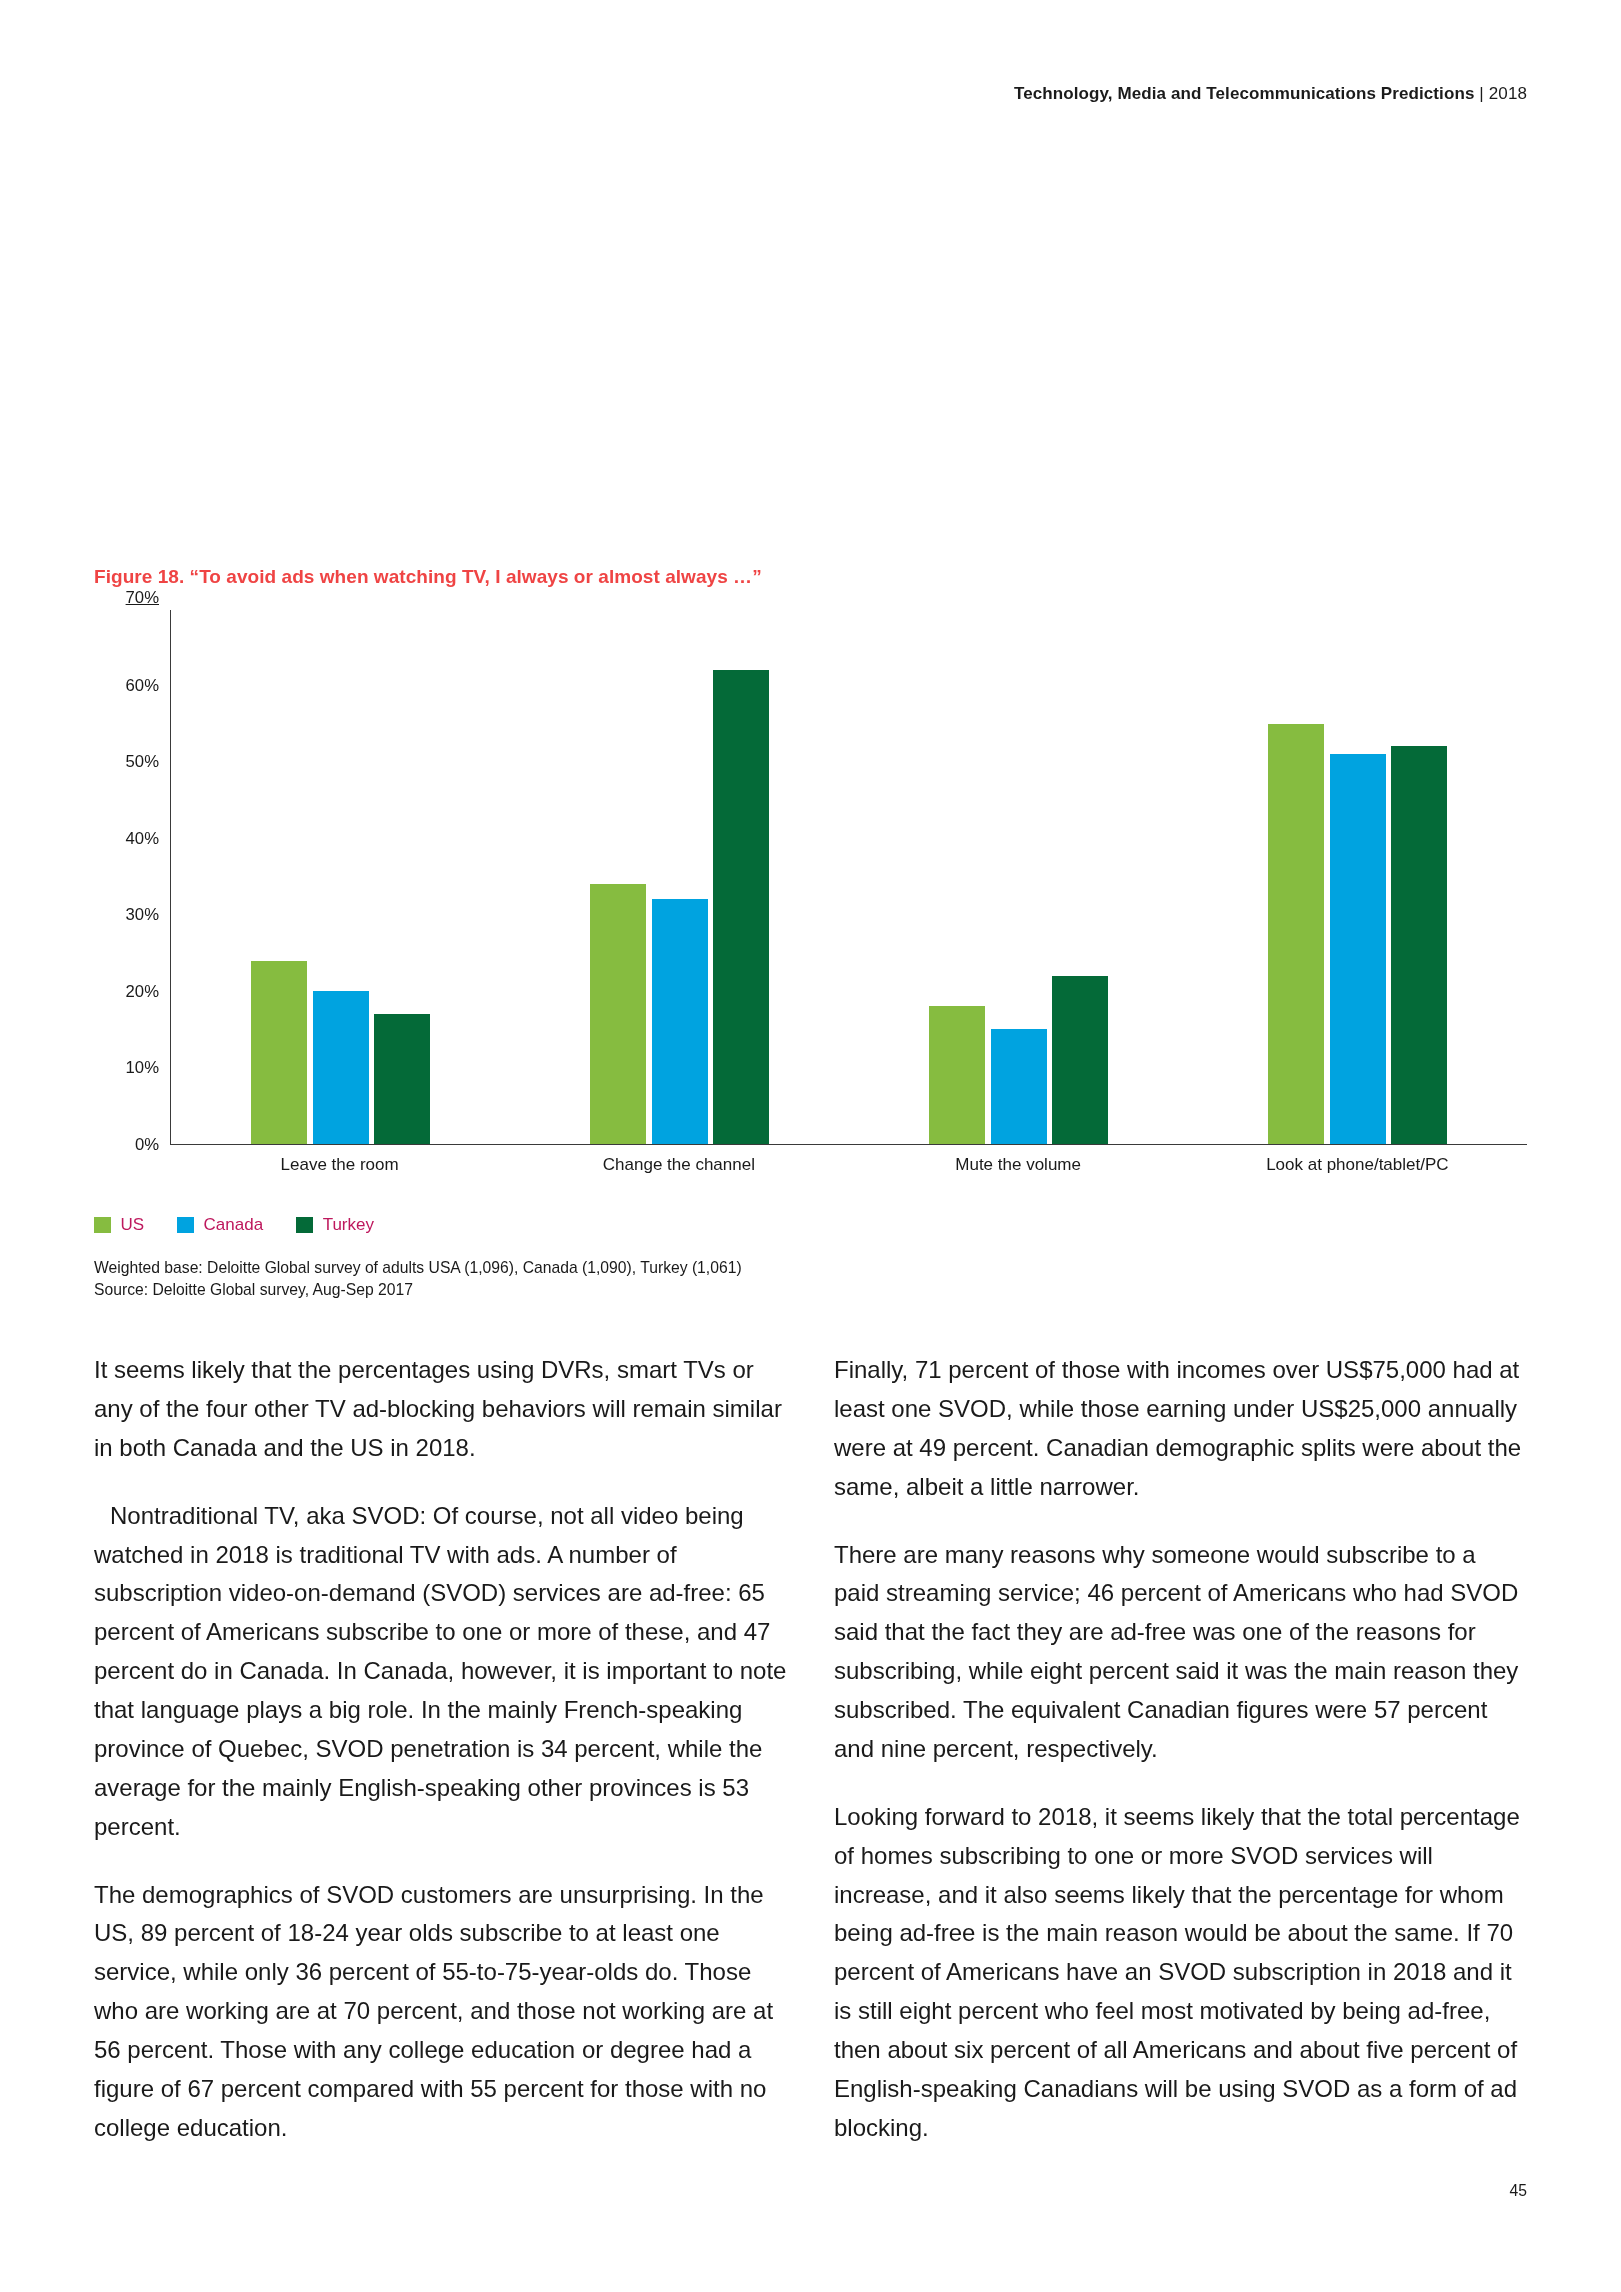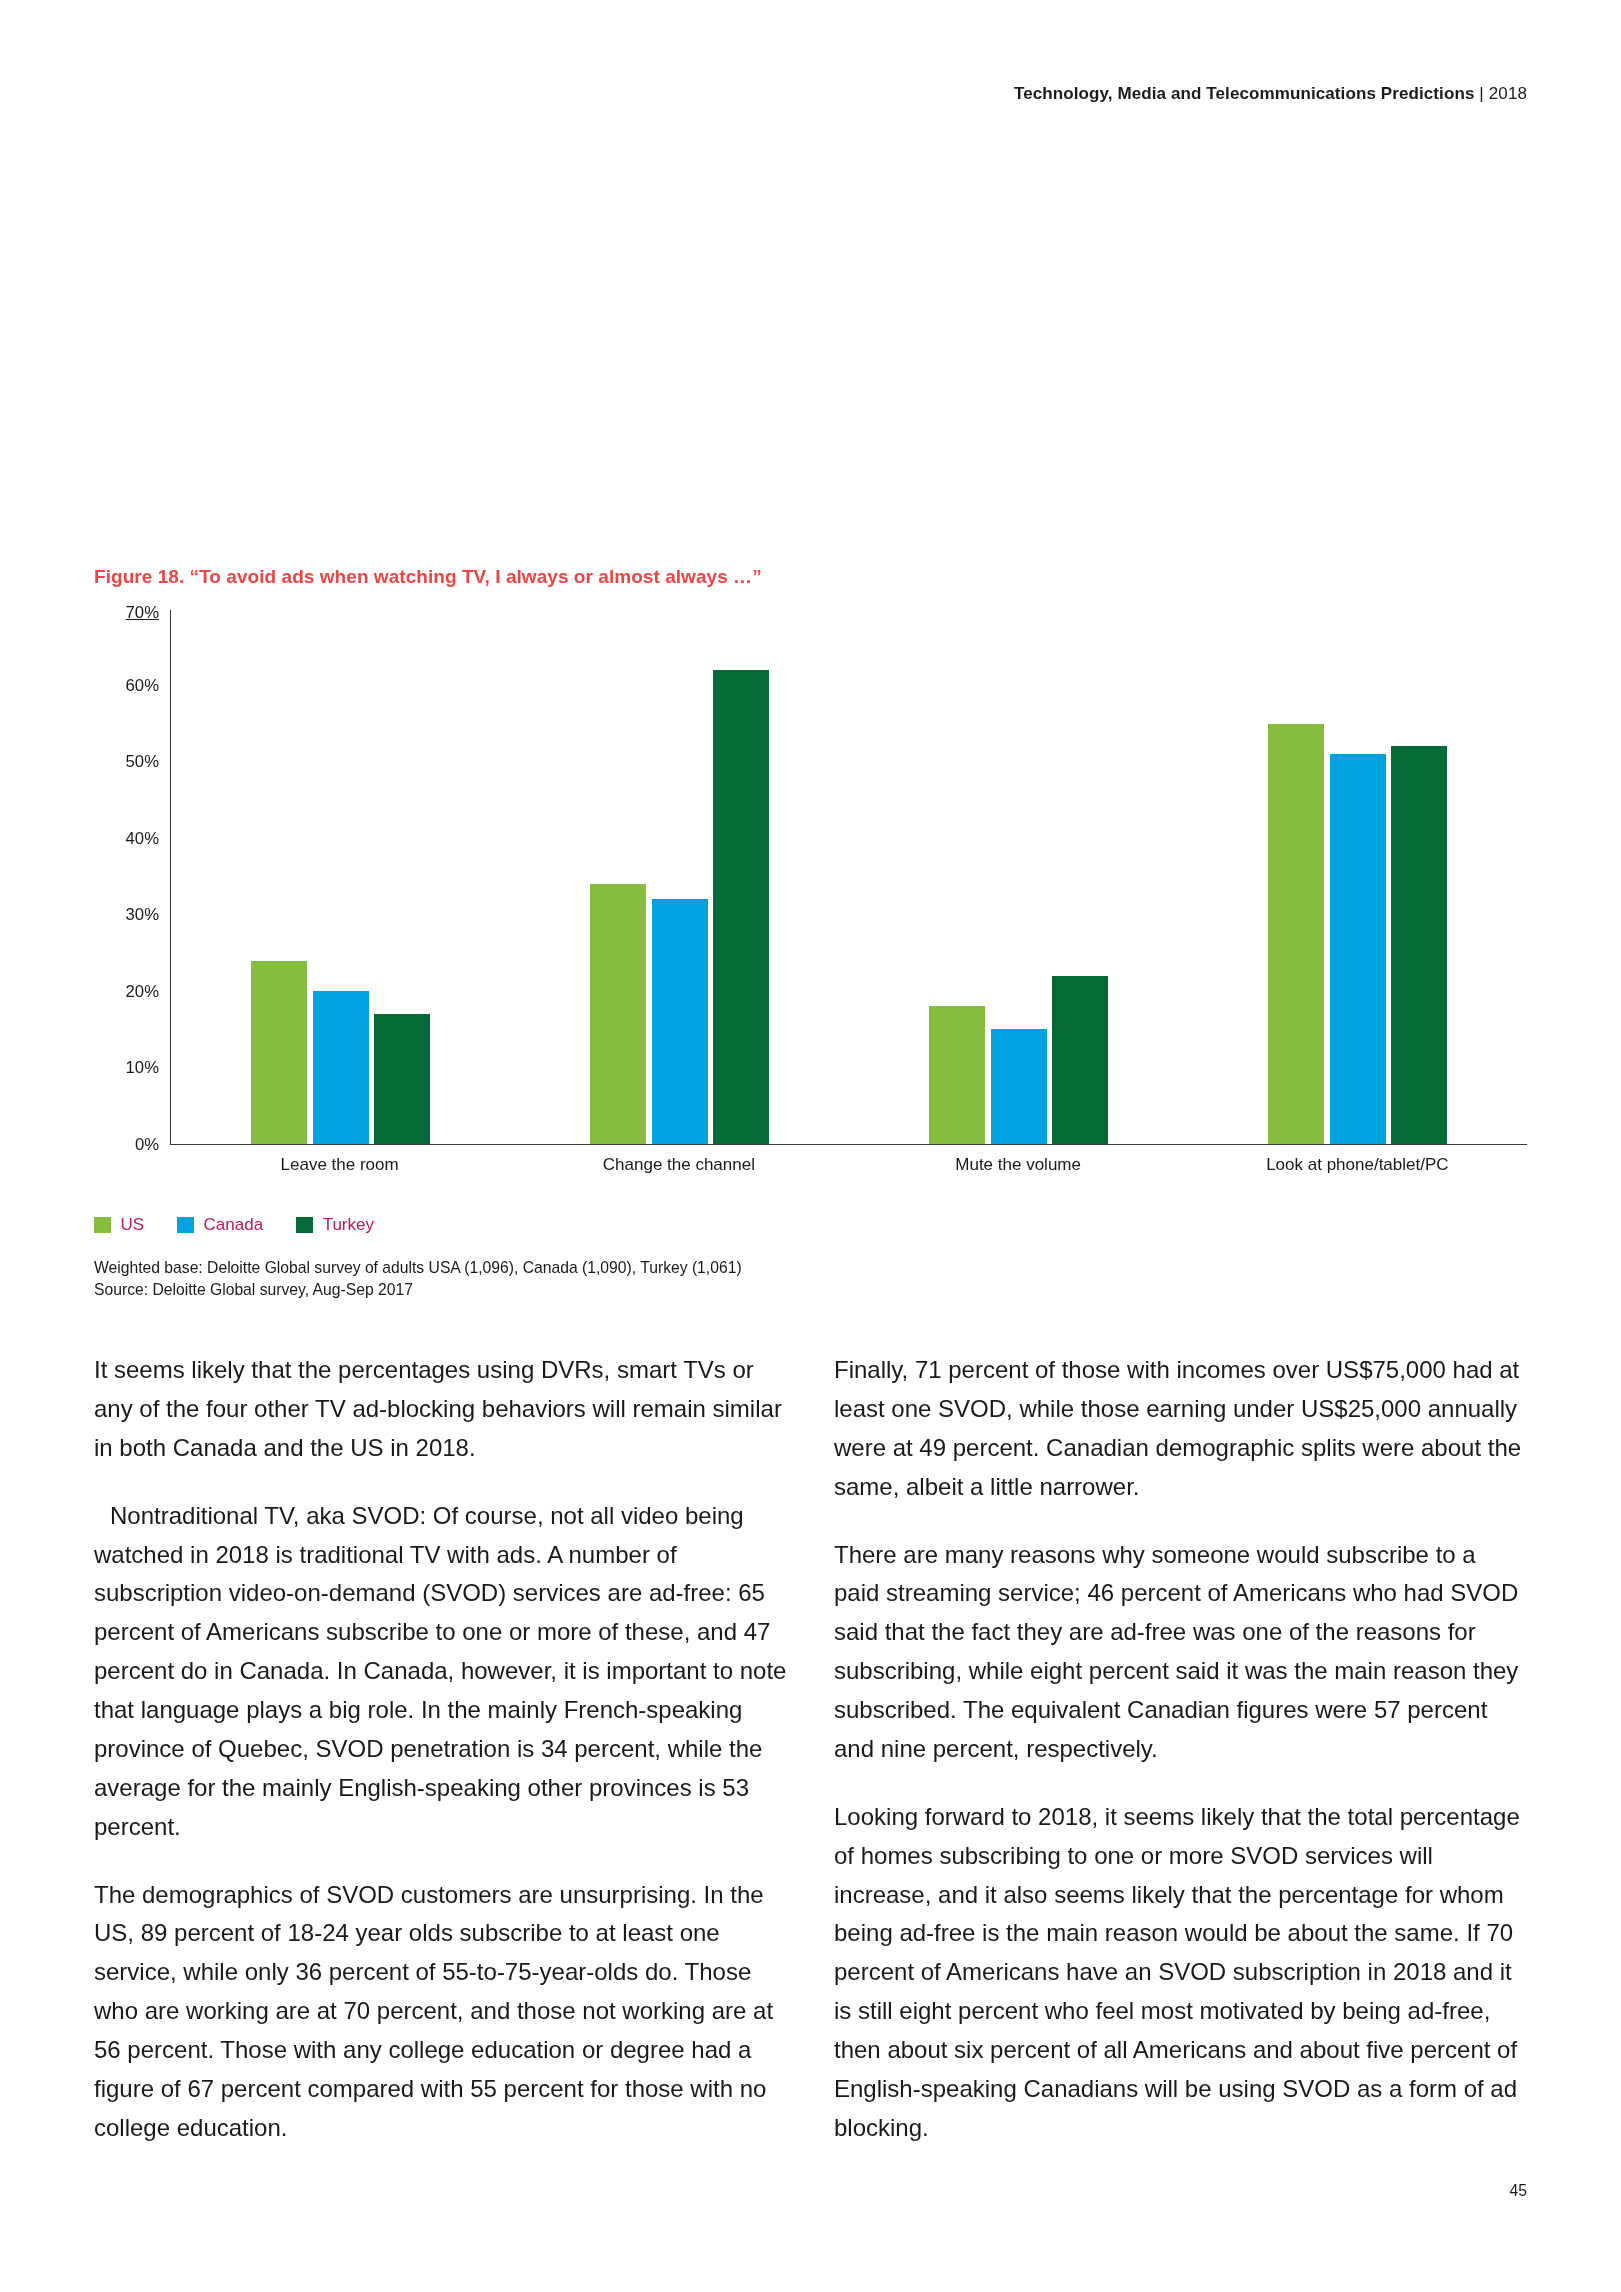--- a/index.html
+++ b/index.html
@@ -108,21 +108,21 @@
 <div class="page">
 
   <div class="runhead">
     <span>Technology, Media and Telecommunications Predictions</span><span class="sep">|</span><span class="yr">2018</span>
   </div>
 
   <div class="fig-title">Figure 18. “To avoid ads when watching TV, I always or almost always …”</div>
 
   <div class="chart">
     <div class="ylab">
-        <span style="top: 25px; text-decoration: underline;">70%</span>
+        <span style="top: 10px; text-decoration: underline;">70%</span>
         <span style="top: 98px; text-align: right;">60%</span>
         <span style="top: 174px;">50%</span>
         <span style="top: 251px;">40%</span>
         <span style="top: 327px;">30%</span>
         <span style="top: 404px;">20%</span>
         <span style="top: 480px;">10%</span>
         <span style="top: 557px;">0%</span>
       </div>
     <div class="plot">
       <div class="groups">

